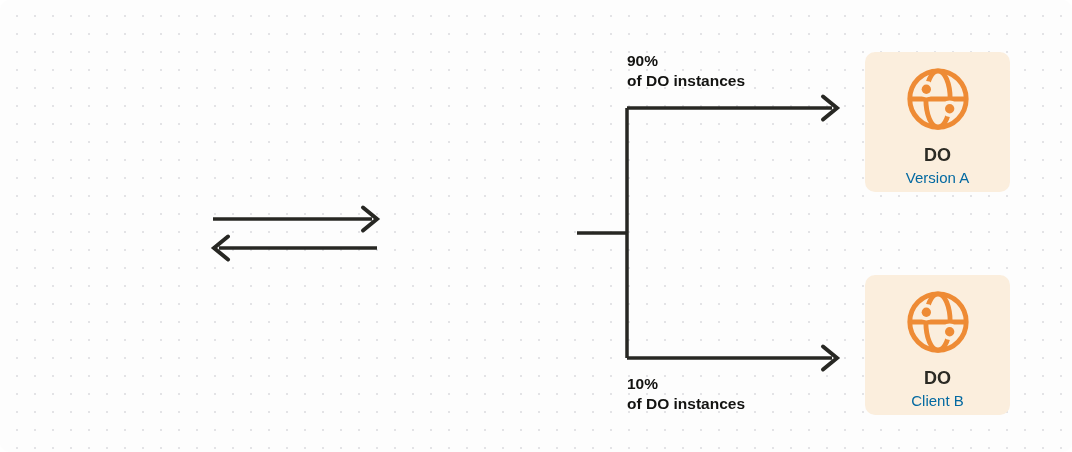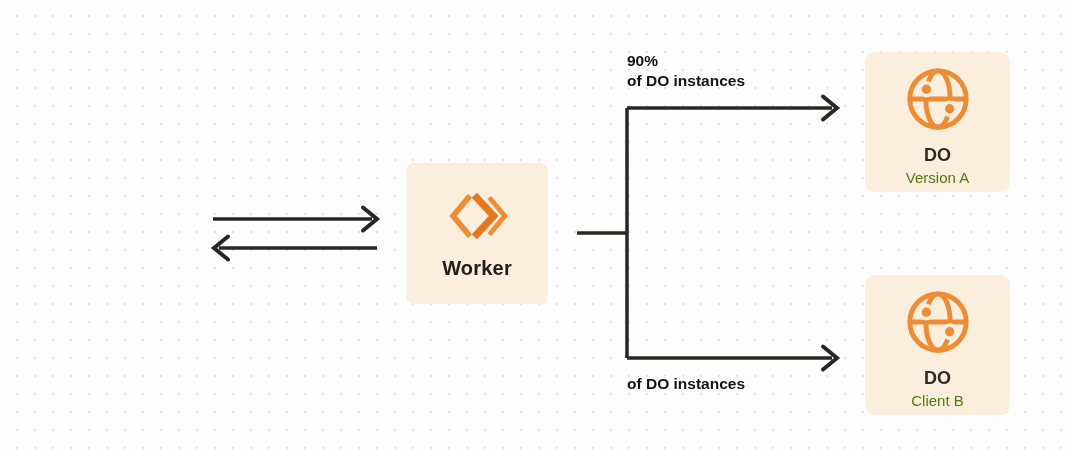--- a/index.html
+++ b/index.html
@@ -74,21 +74,21 @@
     margin-top: 12px;
     font-size: 18px;
     font-weight: 700;
     color: #2b2a24;
     line-height: 1.1;
   }
   .do-subtitle {
     margin-top: 4px;
     font-size: 15px;
     font-weight: 400;
-    color: #4d7c0f;
+    color: #0369a1;
     line-height: 1.1;
   }
   .branch-label {
     position: absolute;
     left: 627px;
     width: 196px;
     text-align: left;
     font-size: 15.5px;
     font-weight: 700;
     color: #131311;
@@ -130,37 +130,28 @@
         <polyline points="823,96.5 837,108 823,119.5" stroke-width="4" stroke-linecap="round" stroke-linejoin="miter"></polyline>
       </g>
 
       <g>
         <polyline points="823,346.5 837,358 823,369.5" stroke-width="4" stroke-linecap="round" stroke-linejoin="miter"></polyline>
       </g>
     </g>
   </svg>
 
 
-  <div class="node node-worker">
-    <span class="icon-wrap">
-      <svg width="60" height="50" viewBox="0 0 68 56" fill="none" aria-hidden="true">
-        <path d="M26,5 L7,28 L26,51" stroke="#ef8d37" stroke-width="6.5" stroke-linejoin="miter"></path>
-        <path d="M31,4.5 L53,28 L31,51.5" stroke="#e5771f" stroke-width="8" stroke-linejoin="miter"></path>
-        <path d="M48,7 L65.5,28 L48,49" stroke="#ef8d37" stroke-width="5.5" stroke-linejoin="miter"></path>
-      </svg>
-    </span>
-    <span class="node-label">Worker</span>
-  </div>
 
   <div class="branch-label branch-label-top">
     <div>90%</div>
     <div>of DO instances</div>
   </div>
 
   <div class="branch-label branch-label-bottom">
+    <div>10%</div>
     <div>of DO instances</div>
   </div>
 
   <div class="node node-do node-do-a">
     <span class="icon-wrap">
       <svg width="70" height="70" viewBox="0 0 72 72" fill="none" aria-hidden="true">
         <circle cx="36" cy="36" r="29" stroke="#ee8b35" stroke-width="5"></circle>
         <ellipse cx="36" cy="36" rx="12.5" ry="29" stroke="#ee8b35" stroke-width="5"></ellipse>
         <line x1="8" y1="36" x2="64" y2="36" stroke="#ee8b35" stroke-width="5"></line>
         <circle cx="24" cy="26" r="8.5" fill="#fbeedd"></circle>

